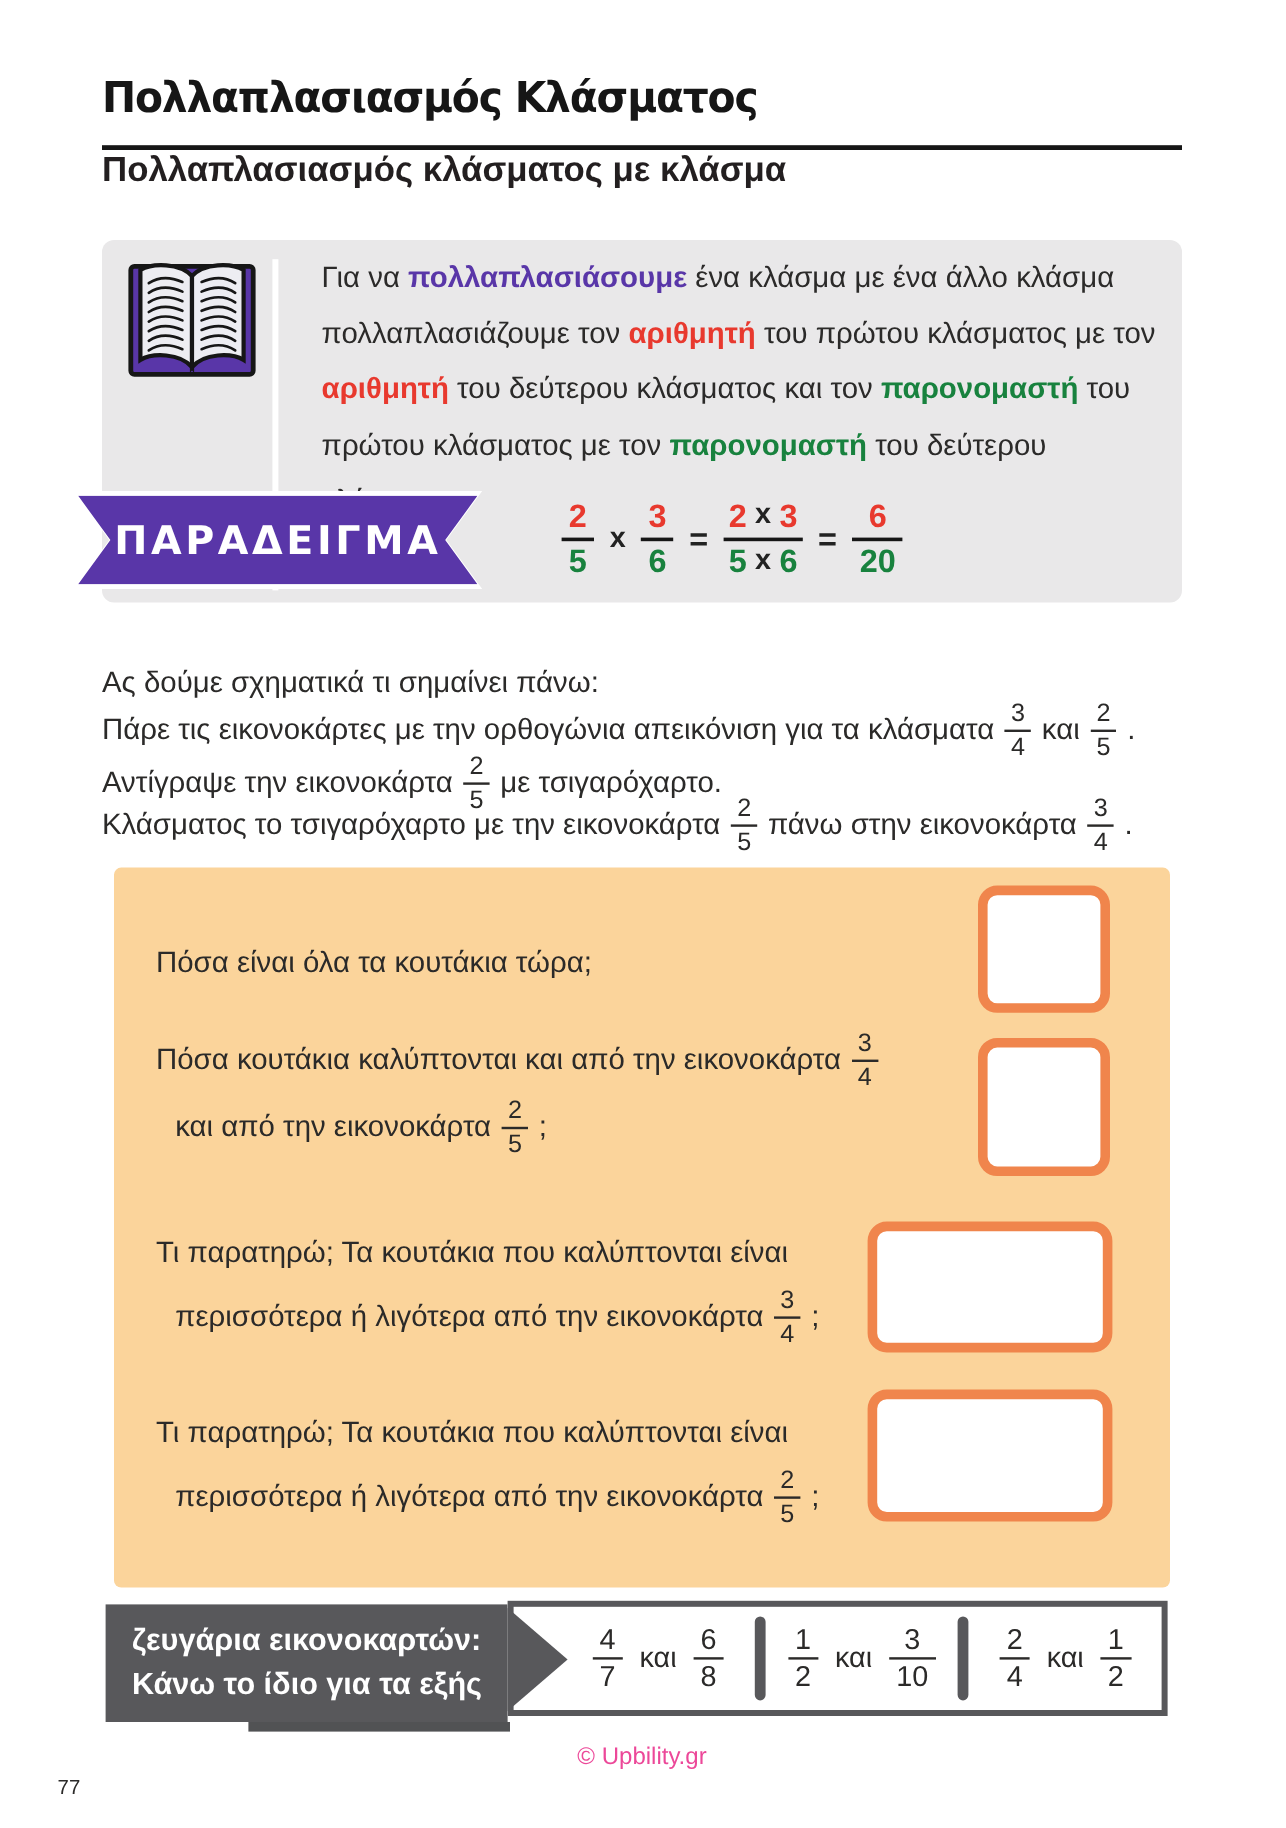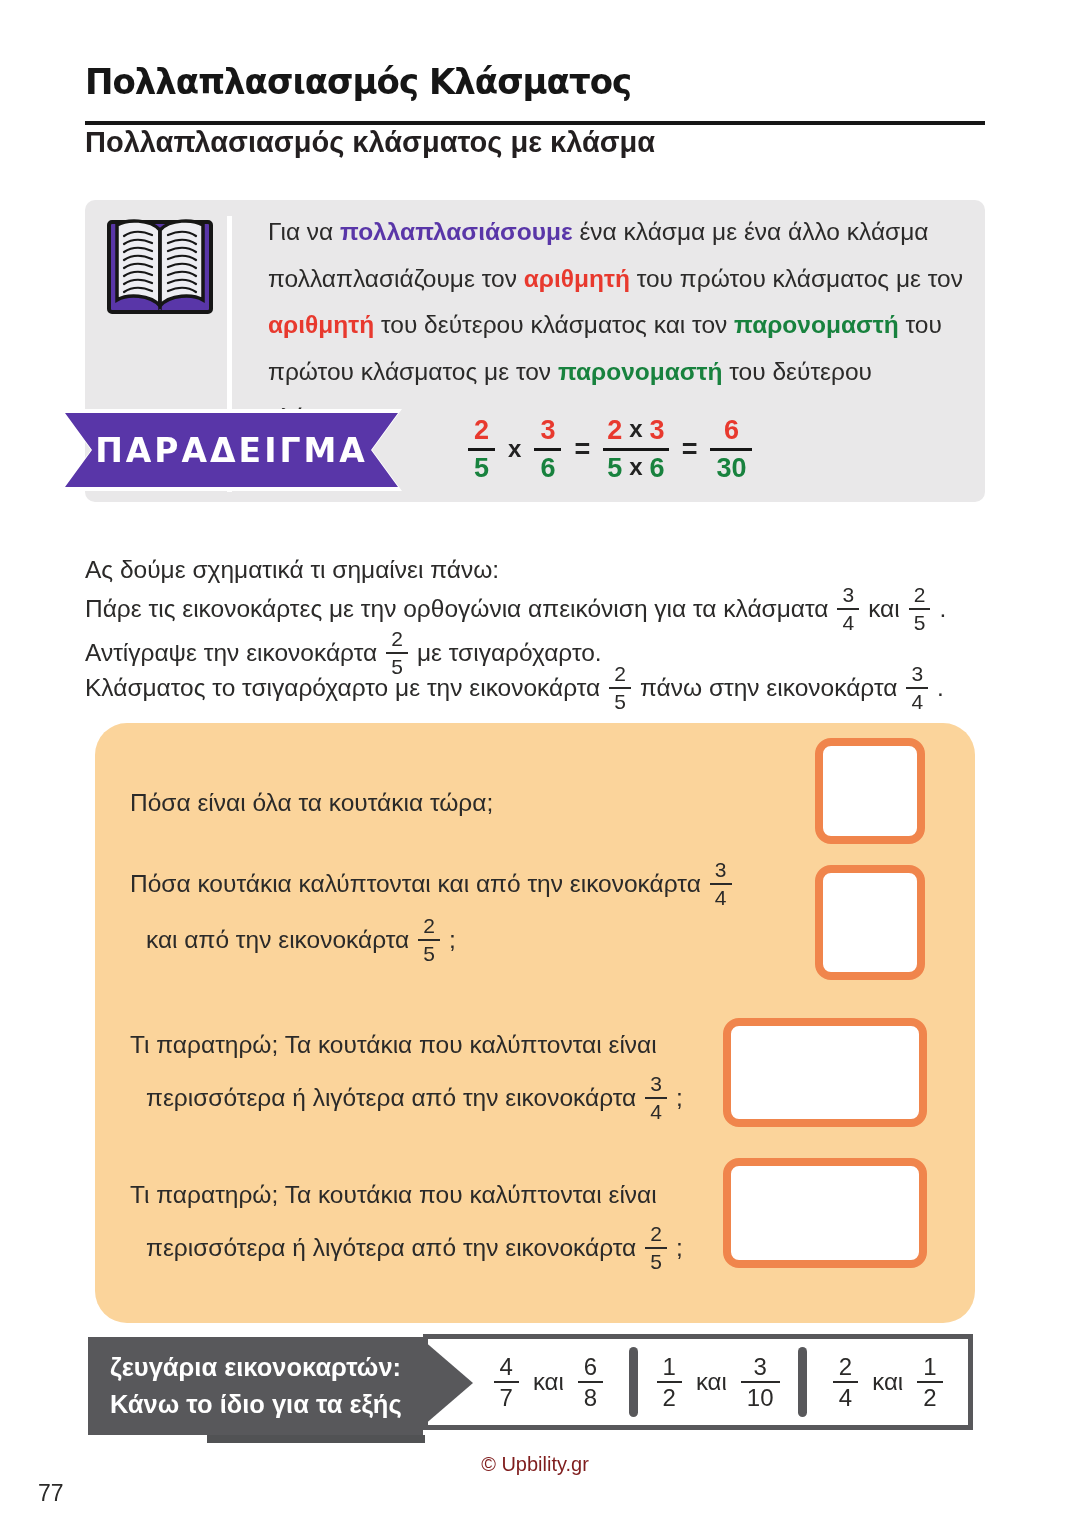--- a/index.html
+++ b/index.html
@@ -48,21 +48,21 @@
   .eq-op { font-size:24px; color:#222; }
   .eq-sign { font-size:27px; color:#222; }
 
   
   .introrow { position:absolute; left:85px; display:flex; align-items:center; gap:9px; font-size:24.5px; color:#2b2a29; white-space:nowrap; }
   .ifrac { font-size:21px; }
   .ifrac .fbar { align-self:stretch; height:2px; background:#2b2a29; margin:2px 0; }
   .ifrac .fnum, .ifrac .fden { padding:0 5px; }
 
   
-  .activity { position:absolute; left:95px; top:723px; width:880px; height:600px; background:#FBD49B; border-radius:32px; }
+  .activity { position:absolute; left:95px; top:723px; width:880px; height:600px; background:#FBD49B; border-radius:6px; }
   .qblock { position:absolute; left:35px; font-size:24.5px; color:#2b2a29; }
   .qrow { display:flex; align-items:center; gap:9px; white-space:nowrap; }
   .qrow + .qrow { margin-top:6px;margin-left:16px; }
   .abox { position:absolute; background:#ffffff; border:8px solid #F0854C; border-radius:16px; }
   .abox1 { left:720px; top:15px;  width:110px; height:106px; }
   .abox2 { left:720px; top:142px; width:110px; height:115px; }
   .abox3 { left:628px; top:295px; width:204px; height:109px; }
   .abox4 { left:628px; top:435px; width:204px; height:110px; }
 
   
@@ -81,22 +81,22 @@
     border:5px solid #58585B; display:flex; align-items:center; padding-left:40px;
   }
   .pgroup { flex:1; display:flex; align-items:center; justify-content:center; gap:14px; font-size:24px; color:#2b2a29; }
   .pdivider { width:9px; height:70px; background:#58585B; border-radius:5px; flex:none; }
   .bfrac { font-size:24px; }
   .bfrac .fbar { align-self:stretch; height:2px; background:#2b2a29; margin:2px 0; }
   .bfrac .fnum, .bfrac .fden { padding:0 6px; }
   .conj { font-size:24px; }
 
   
-  .copyright { position:absolute; left:85px; top:1453px; width:900px; text-align:center; font-size:20px; color:#7f1d1d; }
-  .pagenum { position:absolute; left:38px; top:1480px; font-size:23px; color:#2b2a29; }
+  .copyright { position:absolute; left:85px; top:1453px; width:900px; text-align:center; font-size:20px; color:#ec4899; }
+  .pagenum { position:absolute; left:48px; top:1480px; font-size:17px; color:#2b2a29; }
 </style>
 </head>
 <body>
 
 <div class="page">
 
   <div class="title">Πολλαπλασιασμός Κλάσματος</div>
   <div class="rule"></div>
   <div class="subtitle">Πολλαπλασιασμός κλάσματος με κλάσμα</div>
 
@@ -160,21 +160,21 @@
       <span class="fgroup">
         <span class="green">5</span>
         <span class="eq-op">x</span>
         <span class="green">6</span>
       </span>
     </span>
     <span class="eq-sign">=</span>
     <span class="frac eq-frac">
       <span class="fnum red">6</span>
       <span class="fbar"></span>
-      <span class="fden green">30</span>
+      <span class="fden green">20</span>
     </span>
   </div>
 
   <div class="introrow" style="top:556px;">
     <span>Ας δούμε σχηματικά τι σημαίνει πάνω:</span>
   </div>
   <div class="introrow" style="top:584px;">
     <span>Πάρε τις εικονοκάρτες με την ορθογώνια απεικόνιση για τα κλάσματα</span>
     <span class="frac ifrac">
       <span class="fnum">3</span>

